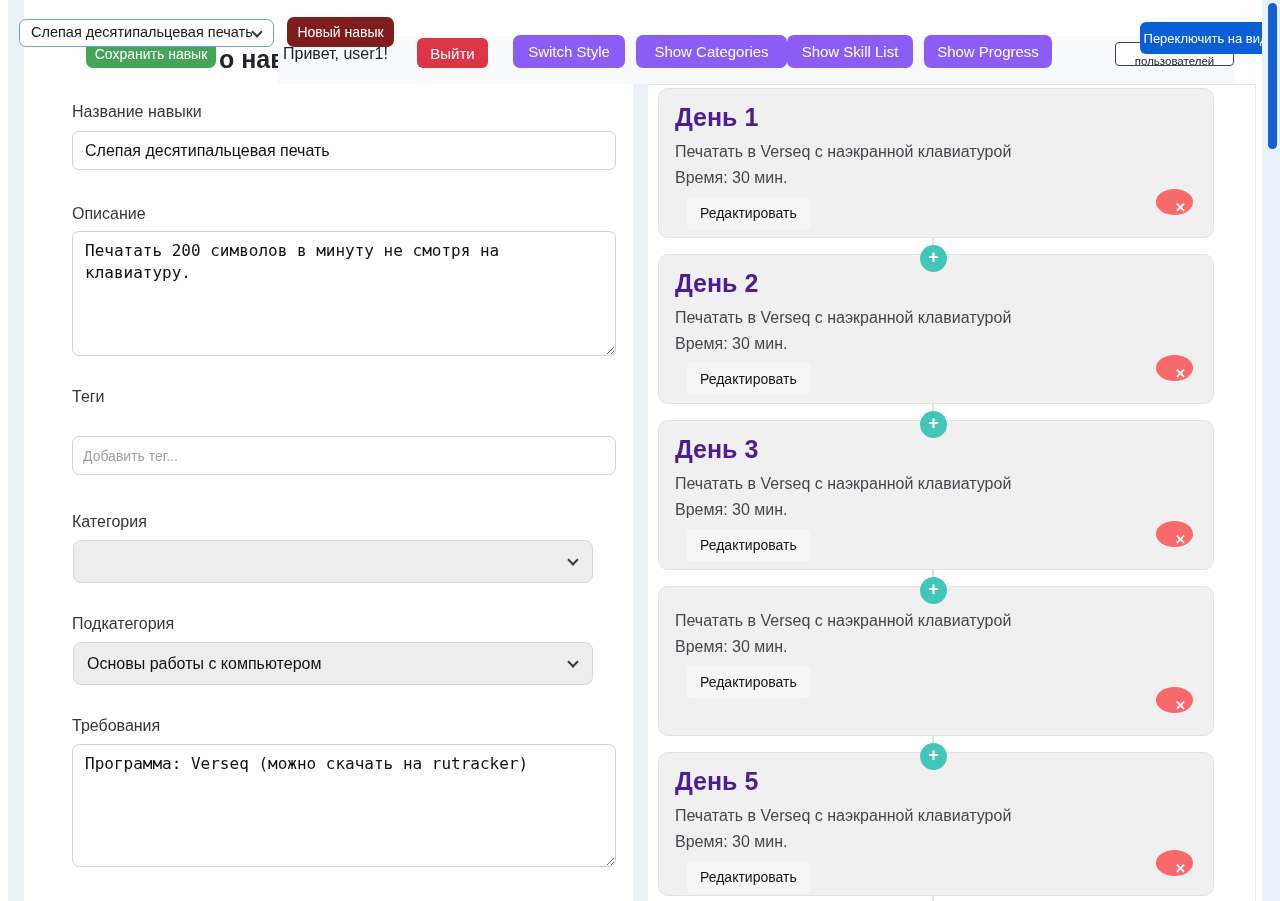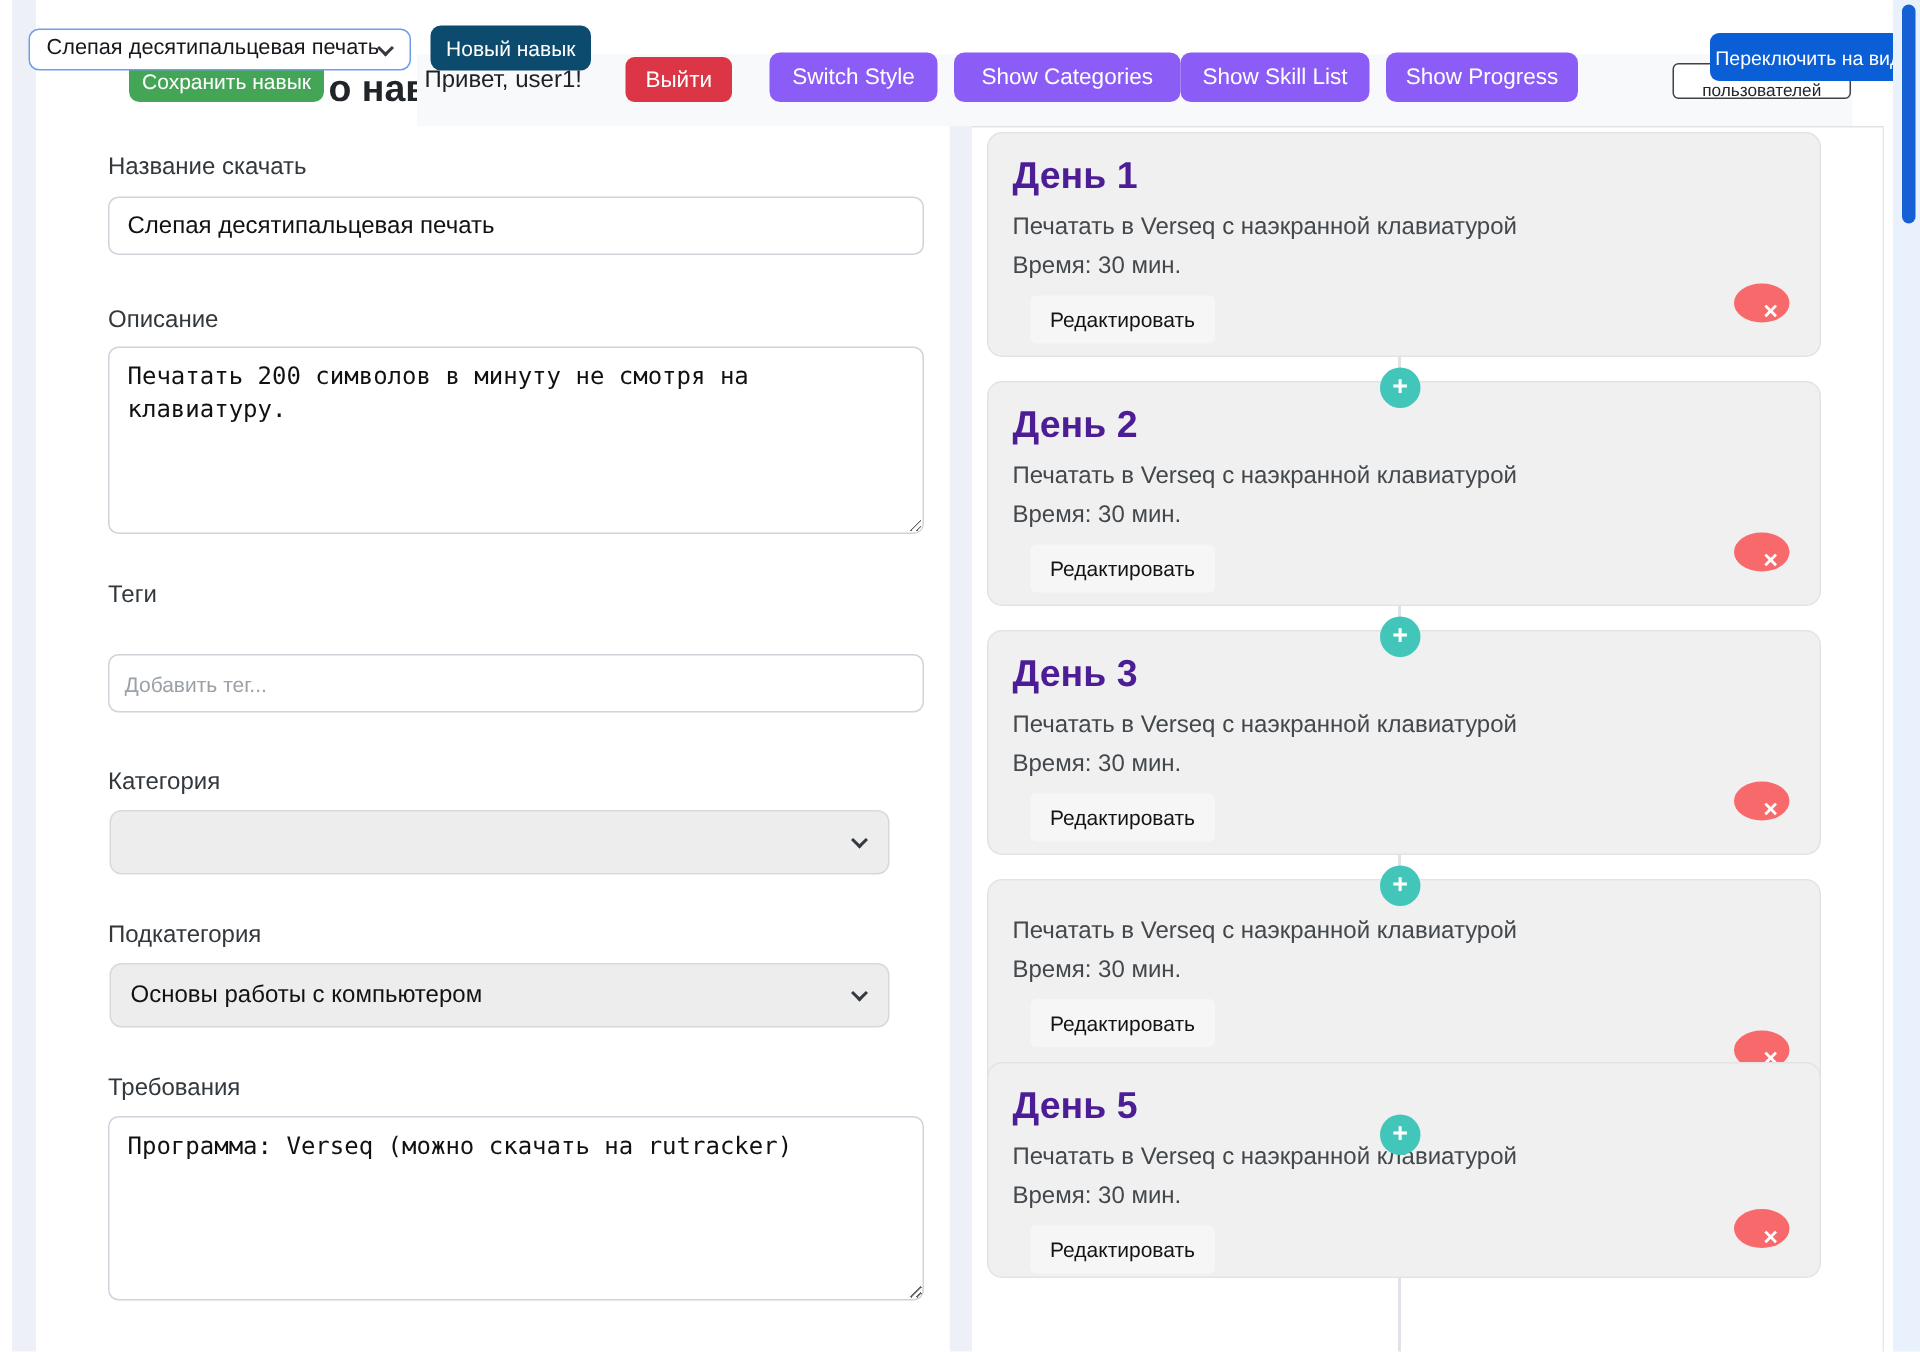--- a/index.html
+++ b/index.html
@@ -22,21 +22,21 @@
   
   .btn { border:none; border-radius:7px; color:#fff; cursor:pointer; text-align:center;
          font-family:"Liberation Sans", sans-serif; }
   .skill-select { left:19px; top:19px; width:255px; height:28px; background:#fff;
                   border:1.5px solid #6d9eea; border-radius:7px; z-index:7;
                   font-size:14.5px; color:#16191d; line-height:25px; padding-left:11px; }
   .chev { position:absolute; width:8px; height:8px; border-right:2px solid #343a40;
           border-bottom:2px solid #343a40; transform:rotate(45deg); }
   .skill-select .chev { right:12px; top:8px; }
   .btn-save   { left:86px;  top:39px; width:130px; height:29px; background:#45a557; font-size:14px; z-index:6; }
-  .btn-new    { left:287px; top:17px; width:107px; height:30px; background:#0c4a6e; font-size:14px; z-index:7; }
+  .btn-new    { left:287px; top:17px; width:107px; height:30px; background:#7f1d1d; font-size:14px; z-index:7; }
   .greeting   { left:283px; top:45px; font-size:16px; color:#1d2125; z-index:6; }
   .btn-logout { left:417px; top:38px; width:71px;  height:30px; background:#dc3545; border-radius:6px; font-size:15px; z-index:6; }
   .btn-blue   { top:35px; height:33px; background:#8b5cf6; font-size:15px; z-index:6; }
   .btn-style  { left:513px; width:112px; }
   .btn-cats   { left:636px; width:151px; }
   .btn-list   { left:787px; width:126px; }
   .btn-prog   { left:924px; width:128px; }
   .btn-users  { left:1115px; top:42px; width:119px; height:24px; background:#fff;
                 border:1px solid #3f4348; border-radius:4px; color:#212529; font-size:11.5px; z-index:6; }
   .btn-view2  { left:1123px; top:22px; width:142px; height:32px; background:#0b5fd6;
@@ -105,21 +105,21 @@
 <button class="abs btn btn-blue btn-cats">Show Categories</button>
 <button class="abs btn btn-blue btn-list">Show Skill List</button>
 <button class="abs btn btn-blue btn-prog">Show Progress</button>
 <button class="abs btn-users">Показать пользователей</button>
 <button class="abs btn btn-view2">Переключить на вид 2</button>
 
 <div class="abs scroll-track">
   <div class="scroll-thumb"></div>
 </div>
 
-<div class="abs flabel" style="top:103px">Название скачать</div>
+<div class="abs flabel" style="top:103px">Название навыки</div>
 <input class="tbox" style="top: 131px;" value="Слепая десятипальцевая печать">
 
 <div class="abs flabel" style="top:205px">Описание</div>
 <textarea class="tbox" style="top: 231px; height: 125px;">Печатать 200 символов в минуту не смотря на клавиатуру.</textarea>
 
 <div class="abs flabel" style="top:388px">Теги</div>
 <input class="tbox inp-tags" style="top: 436px;" placeholder="Добавить тег...">
 
 <div class="abs flabel" style="top:513px">Категория</div>
 <div class="fselect" style="top:540px">
@@ -173,21 +173,21 @@
 <div class="day-card" style="top:586px">
   <div class="day-line" style="margin-top:11px">Печатать в Verseq с наэкранной клавиатурой</div>
   <div class="day-line">Время: 30 мин.</div>
   <button class="edit-btn">Редактировать</button>
   <div class="delete-oval">
     <span class="x">✕</span>
   </div>
 </div>
 <div class="plus-btn" style="top:743px">+</div>
 
-<div class="day-card dc5" style="top:708px">
+<div class="day-card dc5" style="top:752px">
   <div class="day-title">День 5</div>
   <div class="day-line" style="margin-top:11px">Печатать в Verseq с наэкранной клавиатурой</div>
   <div class="day-line">Время: 30 мин.</div>
   <button class="edit-btn">Редактировать</button>
   <div class="delete-oval">
     <span class="x">✕</span>
   </div>
 </div>
 
 </body></html>

